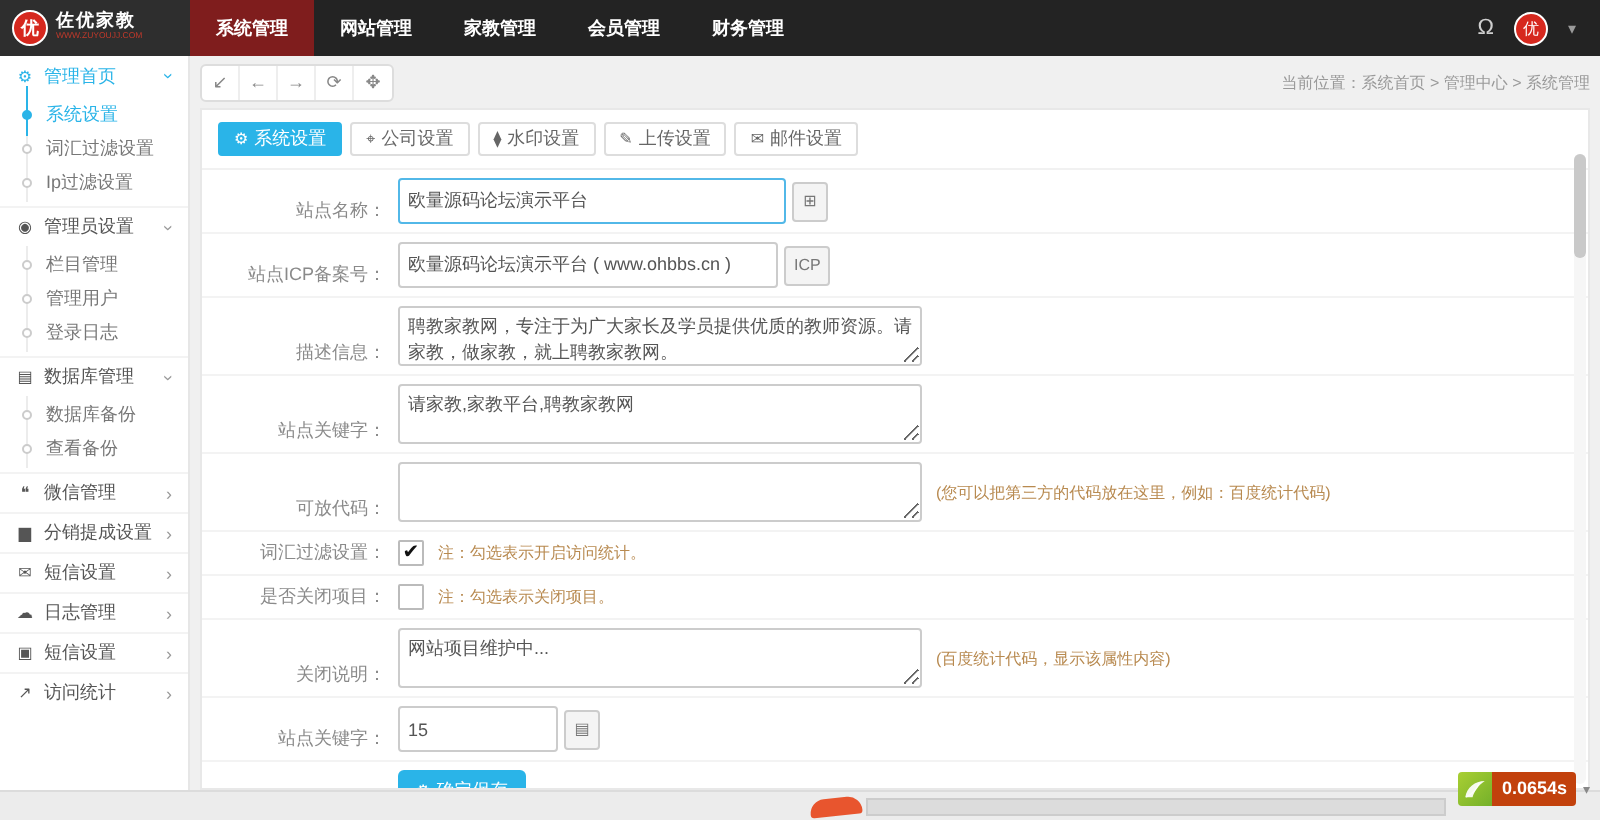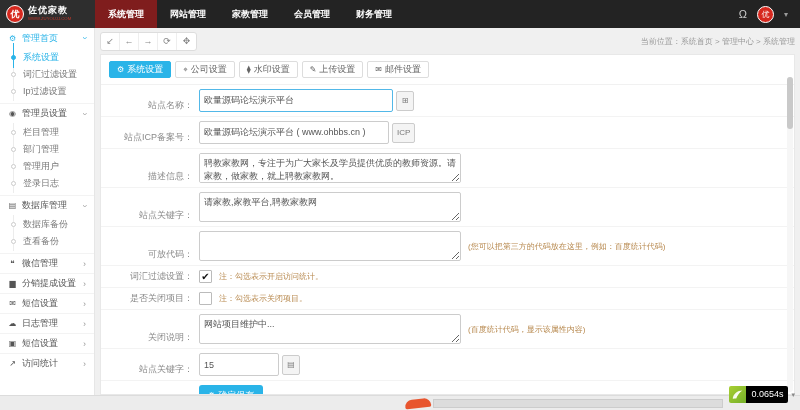--- a/index.html
+++ b/index.html
@@ -93,22 +93,22 @@
   
   .footer-strip { position:absolute; left:0; right:0; bottom:0; height:15px; background:#ececec;
     border-top:1px solid #dcdcdc; }
   .strip-logo { position:absolute; left:405px; top:3px; width:26px; height:9px; background:#e8552e;
     border-radius:8px 8px 2px 2px; transform:rotate(-6deg); }
   .strip-bar { position:absolute; left:433px; top:3px; width:290px; height:9px; background:#dcdcdc;
     border:1px solid #cccccc; }
   .debug-badge { position:absolute; right:5px; bottom:7px; display:flex; align-items:center; height:17px; }
   .leaf { width:17px; height:17px; border-radius:2px 0 0 2px; background:linear-gradient(135deg,#a9cf33,#74b02a);
     display:flex; align-items:center; justify-content:center; cursor:pointer; }
-  .time { background:#000000; color:#fff; font-size:9px; height:17px; line-height:17px; padding:0 5px;
-    border-radius:0 2px 2px 0; }
+  .time { background:#c2410c; color:#fff; font-size:9px; height:17px; line-height:17px; padding:0 5px;
+    border-radius:0 2px 2px 0;font-weight:bold; }
   .badge-caret { color:#888; font-size:7px; margin-left:3px; }
 </style>
 </head>
 <body>
 
 <div class="topbar">
   <div class="logo">
     <span class="logo-circle">优</span>
     <div class="logo-txt">
       <div class="logo-title">佐优家教</div>
@@ -156,24 +156,20 @@
     <div class="group">
       <div class="group-h">
         <span class="g-icon">◉</span>
         <span>管理员设置</span>
         <span class="chev down">›</span>
       </div>
       <div class="sub">
         <div class="sub-item">
           <span class="dot"></span>
           <span>栏目管理</span>
-          </div>
-        <div class="sub-item">
-          <span class="dot"></span>
-          <span>部门管理</span>
           </div>
         <div class="sub-item">
           <span class="dot"></span>
           <span>管理用户</span>
           </div>
         <div class="sub-item">
           <span class="dot"></span>
           <span>登录日志</span>
           </div>
       </div>

